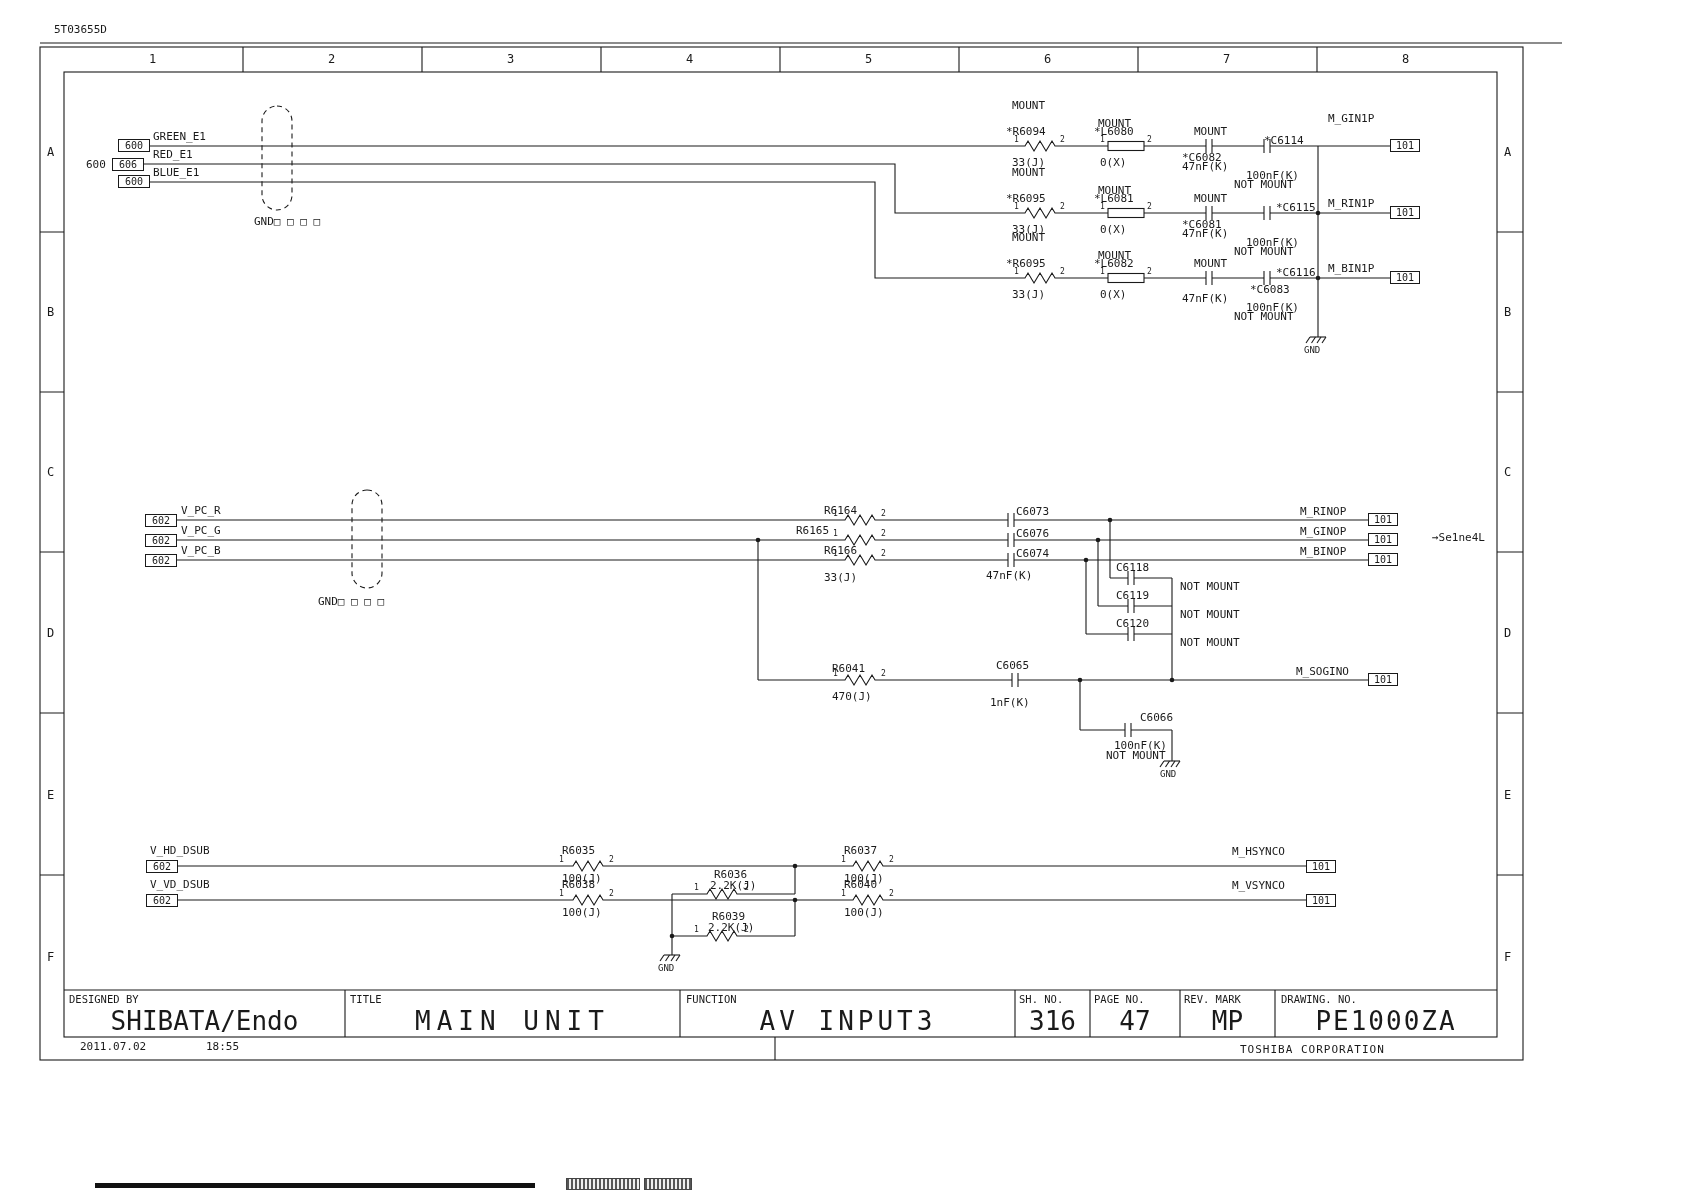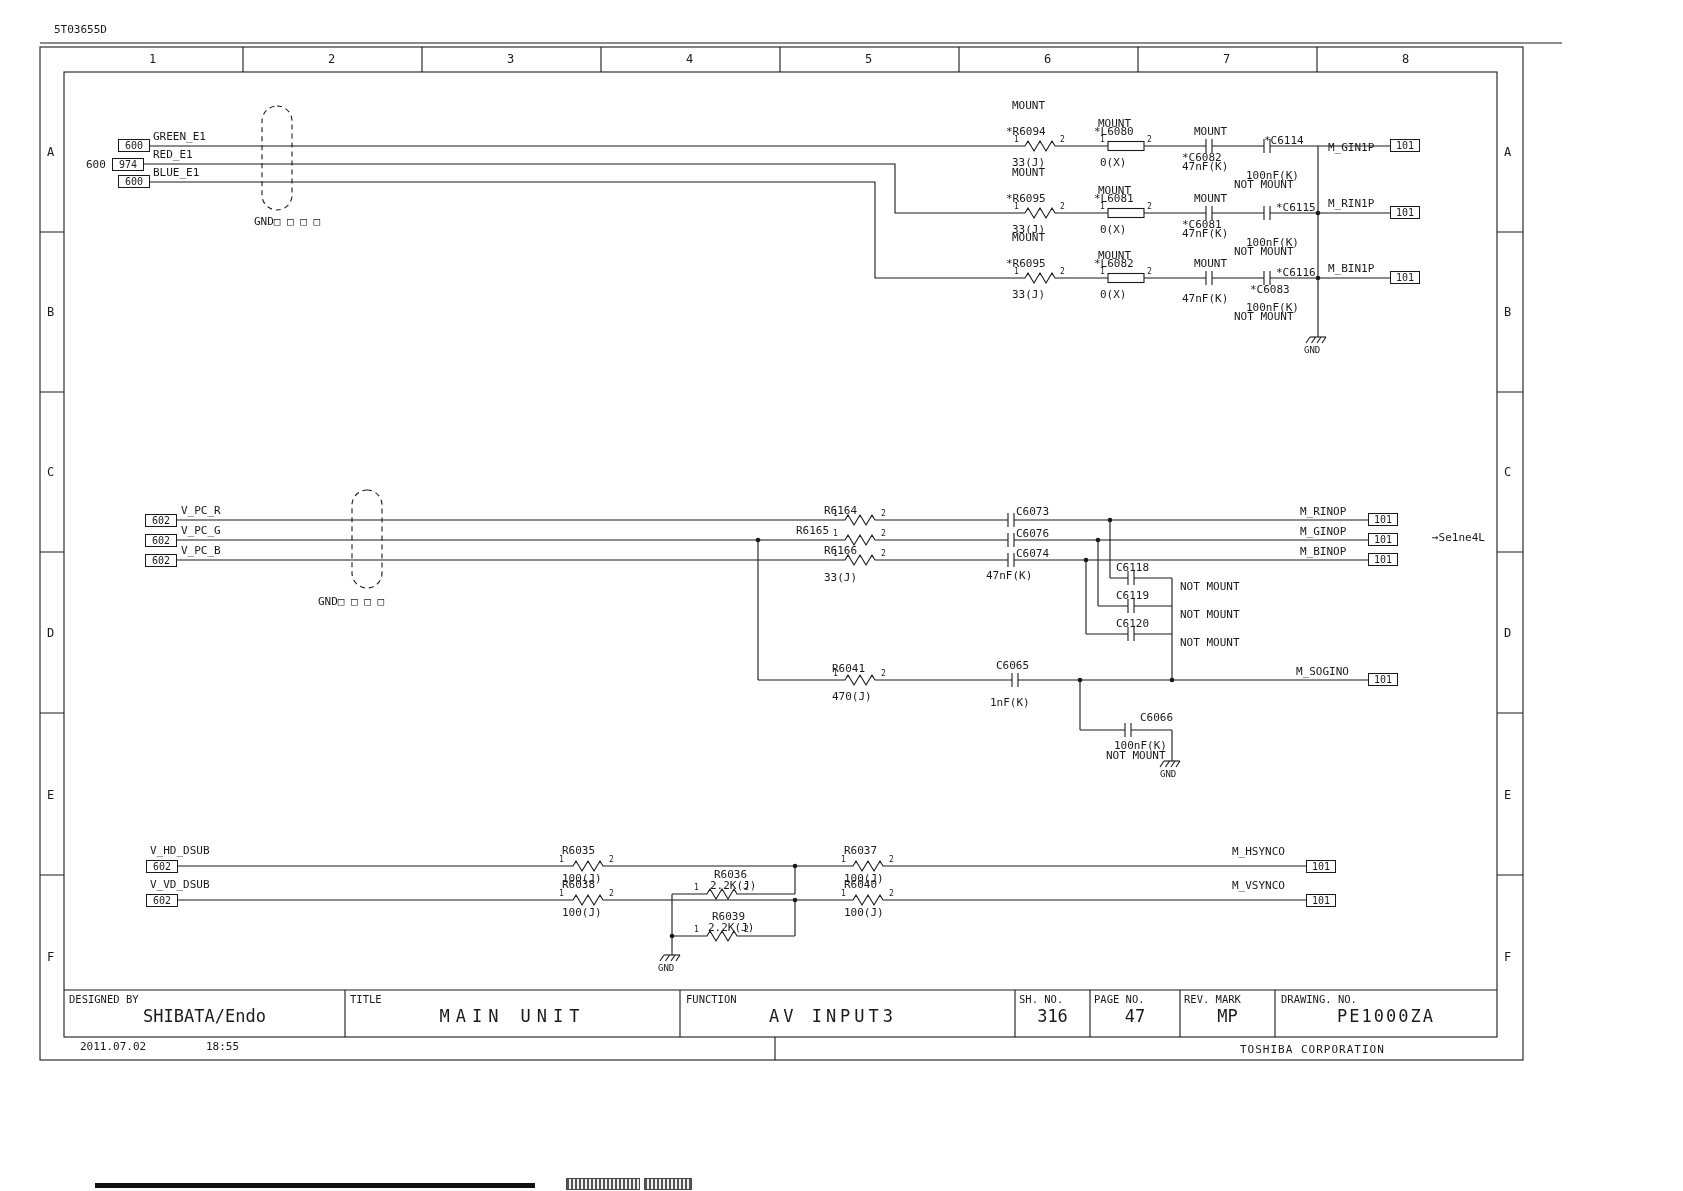--- a/index.html
+++ b/index.html
@@ -5,21 +5,21 @@
   html,body{margin:0;padding:0;background:#e8e8e8;}
   .sheet{position:relative;width:1683px;height:1191px;background:#ffffff;
          font-family:"DejaVu Sans Mono","Liberation Mono",monospace;color:#1a1a1a;overflow:hidden;}
   svg.gfx{position:absolute;left:0;top:0;}
   .lbl{position:absolute;font-size:11px;line-height:1.05;white-space:nowrap;letter-spacing:0;}
   .sm{font-size:8px;}
   .tag{position:absolute;border:1px solid #1a1a1a;font-size:10px;line-height:12px;text-align:center;
        background:#fff;box-sizing:border-box;}
   .rowletter,.colnum{position:absolute;font-size:12px;line-height:1;}
   .tb-label{position:absolute;font-size:10.5px;line-height:1;white-space:nowrap;}
-  .tb-value{position:absolute;font-size:17px;line-height:1.1;text-align:center;white-space:nowrap;}
+  .tb-value{position:absolute;font-size:26px;line-height:1.1;text-align:center;white-space:nowrap;}
   .frag{position:absolute;box-sizing:border-box;}
 </style>
 </head>
 <body>
 
 <div class="sheet">
 
   <svg class="gfx" width="1683" height="1191" stroke="#1a1a1a" stroke-width="1.1" fill="none">
     <defs>
       <g id="res">
@@ -158,21 +158,21 @@
   <span class="rowletter" style="left:1504px;top:146px">A</span>
   <span class="rowletter" style="left:1504px;top:306px">B</span>
   <span class="rowletter" style="left:1504px;top:466px">C</span>
   <span class="rowletter" style="left:1504px;top:627px">D</span>
   <span class="rowletter" style="left:1504px;top:789px">E</span>
   <span class="rowletter" style="left:1504px;top:951px">F</span>
 
   <span class="tag" style="left:118px;top:139px;width:32px;height:13px">600</span>
   <span class="lbl" style="left:153px;top:131px">GREEN_E1</span>
   <span class="lbl" style="left:86px;top:159px">600</span>
-  <span class="tag" style="left:112px;top:158px;width:32px;height:13px">974</span>
+  <span class="tag" style="left:112px;top:158px;width:32px;height:13px">606</span>
   <span class="lbl" style="left:153px;top:149px">RED_E1</span>
   <span class="tag" style="left:118px;top:175px;width:32px;height:13px">600</span>
   <span class="lbl" style="left:153px;top:167px">BLUE_E1</span>
   <span class="lbl" style="left:254px;top:216px">GND□ □ □ □</span>
 
   <span class="lbl" style="left:1012px;top:100px">MOUNT</span>
   <span class="lbl" style="left:1006px;top:126px">*R6094</span>
   <span class="lbl sm" style="left:1014px;top:136px">1</span>
   <span class="lbl sm" style="left:1060px;top:136px">2</span>
   <span class="lbl" style="left:1012px;top:157px">33(J)</span>
@@ -180,21 +180,21 @@
   <span class="lbl" style="left:1094px;top:126px">*L6080</span>
   <span class="lbl sm" style="left:1100px;top:136px">1</span>
   <span class="lbl sm" style="left:1147px;top:136px">2</span>
   <span class="lbl" style="left:1100px;top:157px">0(X)</span>
   <span class="lbl" style="left:1194px;top:126px">MOUNT</span>
   <span class="lbl" style="left:1182px;top:152px">*C6082</span>
   <span class="lbl" style="left:1182px;top:161px">47nF(K)</span>
   <span class="lbl" style="left:1264px;top:135px">*C6114</span>
   <span class="lbl" style="left:1246px;top:170px">100nF(K)</span>
   <span class="lbl" style="left:1234px;top:179px">NOT MOUNT</span>
-  <span class="lbl" style="left:1328px;top:142px">M_GIN1P</span>
+  <span class="lbl" style="left:1328px;top:113px">M_GIN1P</span>
   <span class="tag" style="left:1390px;top:139px;width:30px;height:13px">101</span>
 
   <span class="lbl" style="left:1012px;top:167px">MOUNT</span>
   <span class="lbl" style="left:1006px;top:193px">*R6095</span>
   <span class="lbl sm" style="left:1014px;top:203px">1</span>
   <span class="lbl sm" style="left:1060px;top:203px">2</span>
   <span class="lbl" style="left:1012px;top:224px">33(J)</span>
   <span class="lbl" style="left:1098px;top:185px">MOUNT</span>
   <span class="lbl" style="left:1094px;top:193px">*L6081</span>
   <span class="lbl sm" style="left:1100px;top:203px">1</span>
@@ -317,21 +317,21 @@
   <span class="lbl" style="left:708px;top:922px">2.2K(J)</span>
   <span class="lbl sm" style="left:694px;top:926px">1</span>
   <span class="lbl sm" style="left:744px;top:926px">2</span>
   <span class="lbl" style="left:658px;top:964px;font-size:9px">GND</span>
 
   <span class="tb-label" style="left:69px;top:994px">DESIGNED BY</span>
   <div class="tb-value" style="left:64px;width:281px;top:1007px">SHIBATA/Endo</div>
   <span class="tb-label" style="left:350px;top:994px">TITLE</span>
   <div class="tb-value" style="left:345px;width:335px;top:1007px;letter-spacing:6px">MAIN UNIT</div>
   <span class="tb-label" style="left:686px;top:994px">FUNCTION</span>
-  <div class="tb-value" style="left:685px;width:296px;top:1007px;letter-spacing:4px">AV INPUT3</div>
+  <div class="tb-value" style="left:700px;width:296px;top:1007px;letter-spacing:4px">AV INPUT3</div>
   <span class="tb-label" style="left:1019px;top:994px">SH. NO.</span>
   <div class="tb-value" style="left:1015px;width:75px;top:1007px">316</div>
   <span class="tb-label" style="left:1094px;top:994px">PAGE NO.</span>
   <div class="tb-value" style="left:1090px;width:90px;top:1007px">47</div>
   <span class="tb-label" style="left:1184px;top:994px">REV. MARK</span>
   <div class="tb-value" style="left:1180px;width:95px;top:1007px">MP</div>
   <span class="tb-label" style="left:1281px;top:994px">DRAWING. NO.</span>
   <div class="tb-value" style="left:1275px;width:222px;top:1007px;letter-spacing:2px">PE1000ZA</div>
 
   <span class="lbl" style="left:80px;top:1041px">2011.07.02</span>

